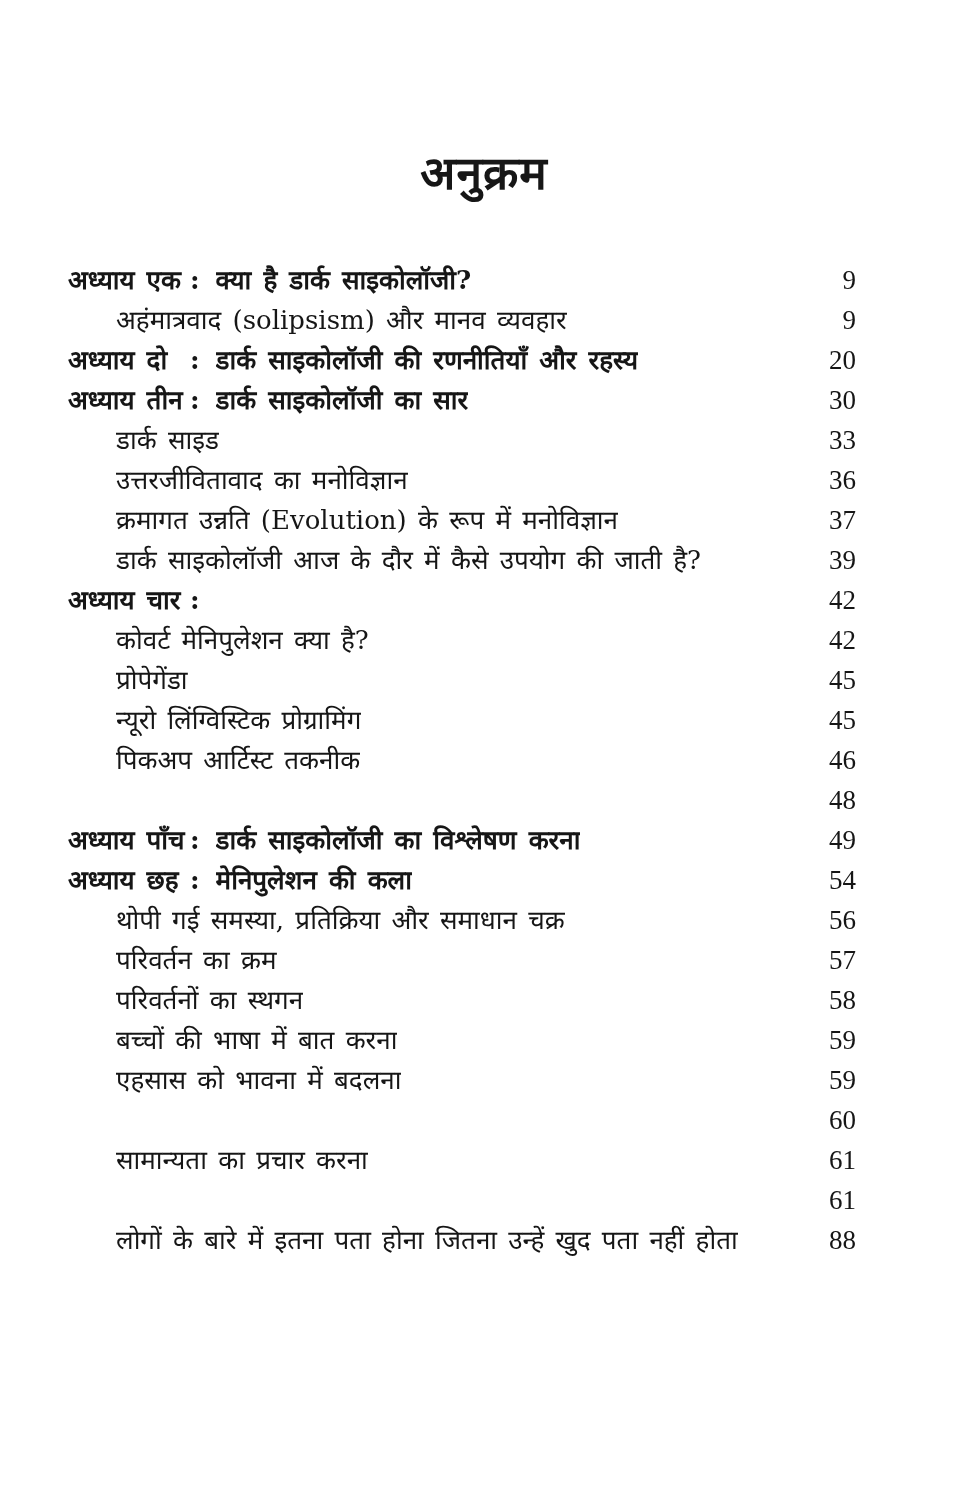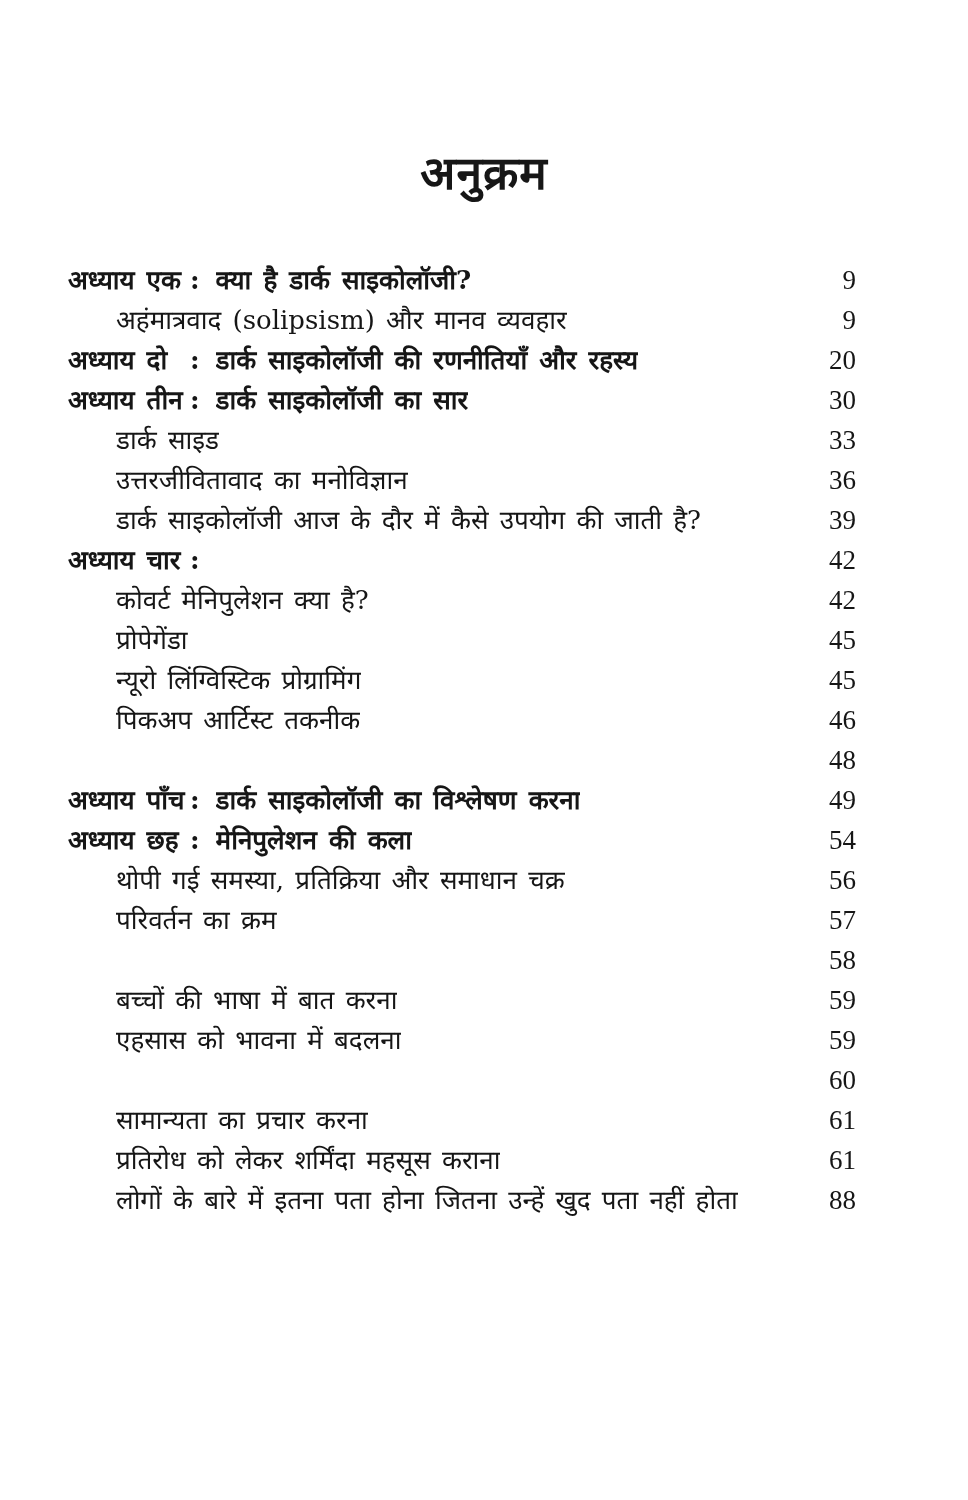--- a/index.html
+++ b/index.html
@@ -108,20 +108,24 @@
   <div class="entry sub">
     <span class="sub-title">डार्क साइड</span>
     <span class="page-num">33</span>
   </div>
 
   <div class="entry sub">
     <span class="sub-title">उत्तरजीवितावाद का मनोविज्ञान</span>
     <span class="page-num">36</span>
   </div>
 
+  <div class="entry sub">
+    <span class="sub-title">क्रमागत उन्नति (Evolution) के रूप में मनोविज्ञान</span>
+    <span class="page-num">37</span>
+  </div>
 
   <div class="entry sub">
     <span class="sub-title">डार्क साइकोलॉजी आज के दौर में कैसे उपयोग की जाती है?</span>
     <span class="page-num">39</span>
   </div>
 
   <div class="entry chapter">
     <span class="ch-label">अध्याय चार</span>
     <span class="ch-colon">:</span>
     <span class="page-num">42</span>
@@ -170,20 +174,21 @@
     <span class="sub-title">थोपी गई समस्या, प्रतिक्रिया और समाधान चक्र</span>
     <span class="page-num">56</span>
   </div>
 
   <div class="entry sub">
     <span class="sub-title">परिवर्तन का क्रम</span>
     <span class="page-num">57</span>
   </div>
 
   <div class="entry sub">
+    <span class="sub-title">परिवर्तनों का स्थगन</span>
     <span class="page-num">58</span>
   </div>
 
   <div class="entry sub">
     <span class="sub-title">बच्चों की भाषा में बात करना</span>
     <span class="page-num">59</span>
   </div>
 
   <div class="entry sub">
     <span class="sub-title">एहसास को भावना में बदलना</span>
@@ -193,21 +198,20 @@
   <div class="entry sub">
     <span class="page-num">60</span>
   </div>
 
   <div class="entry sub">
     <span class="sub-title">सामान्यता का प्रचार करना</span>
     <span class="page-num">61</span>
   </div>
 
   <div class="entry sub">
-    <span class="sub-title">प्रतिरोध को लेकर शर्मिंदा महसूस कराना</span>
     <span class="page-num">61</span>
   </div>
 
   <div class="entry sub">
     <span class="sub-title">लोगों के बारे में इतना पता होना जितना उन्हें खुद पता नहीं होता</span>
     <span class="page-num">88</span>
   </div>
 </div>
 </div>
 

